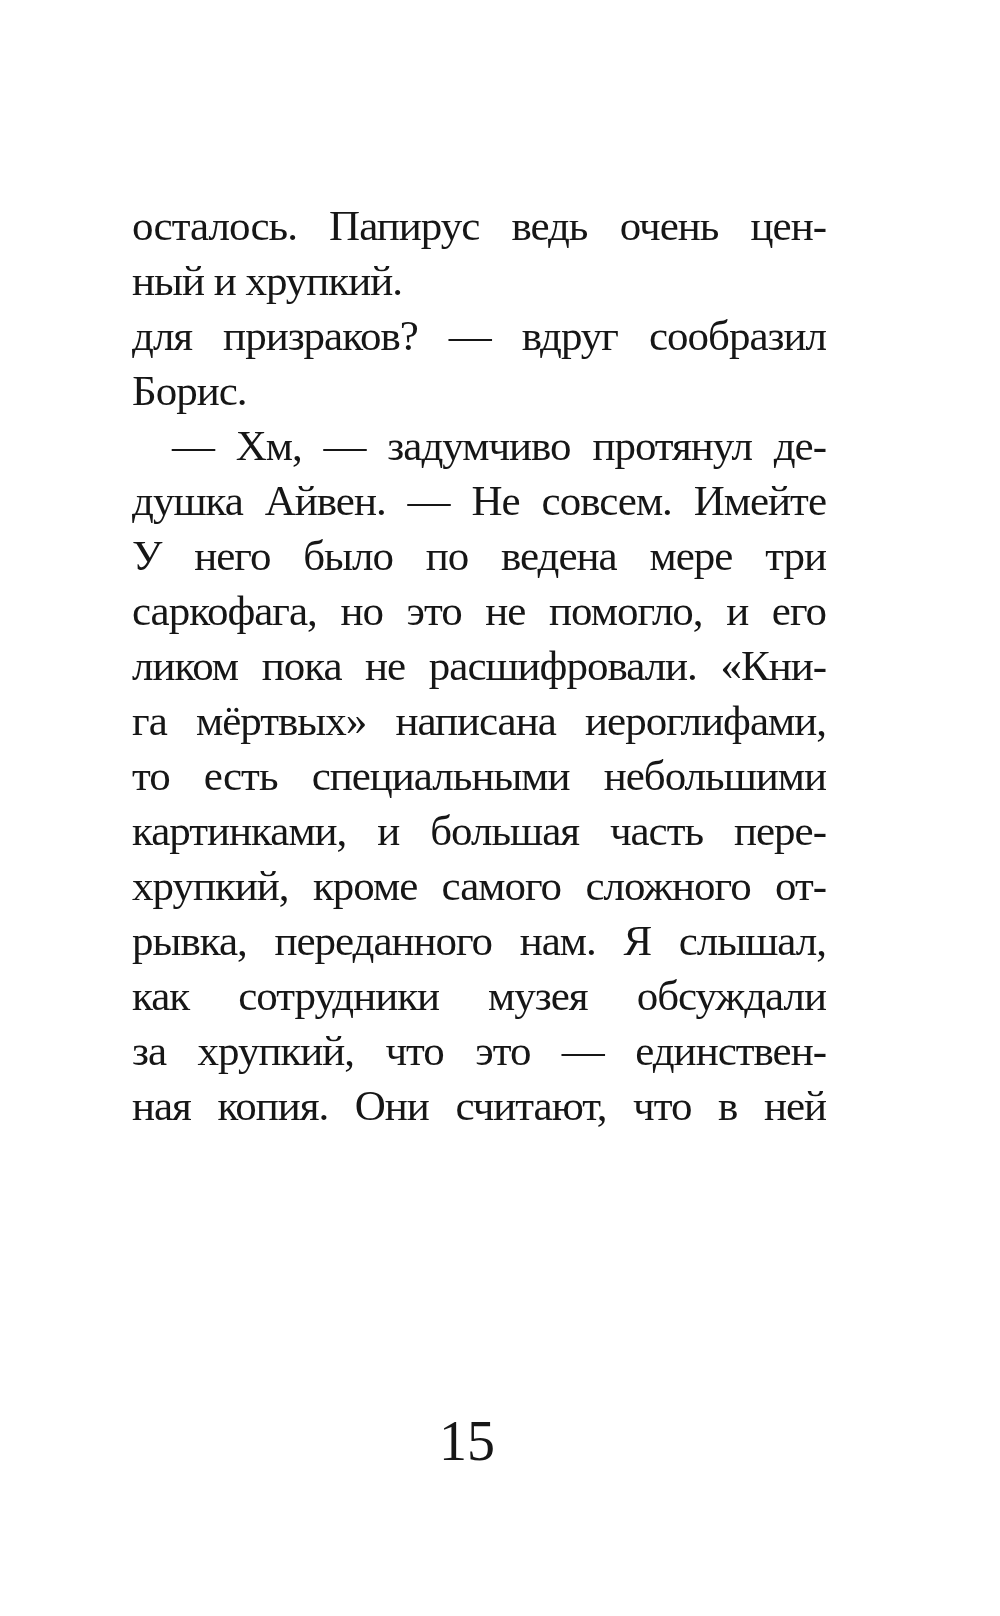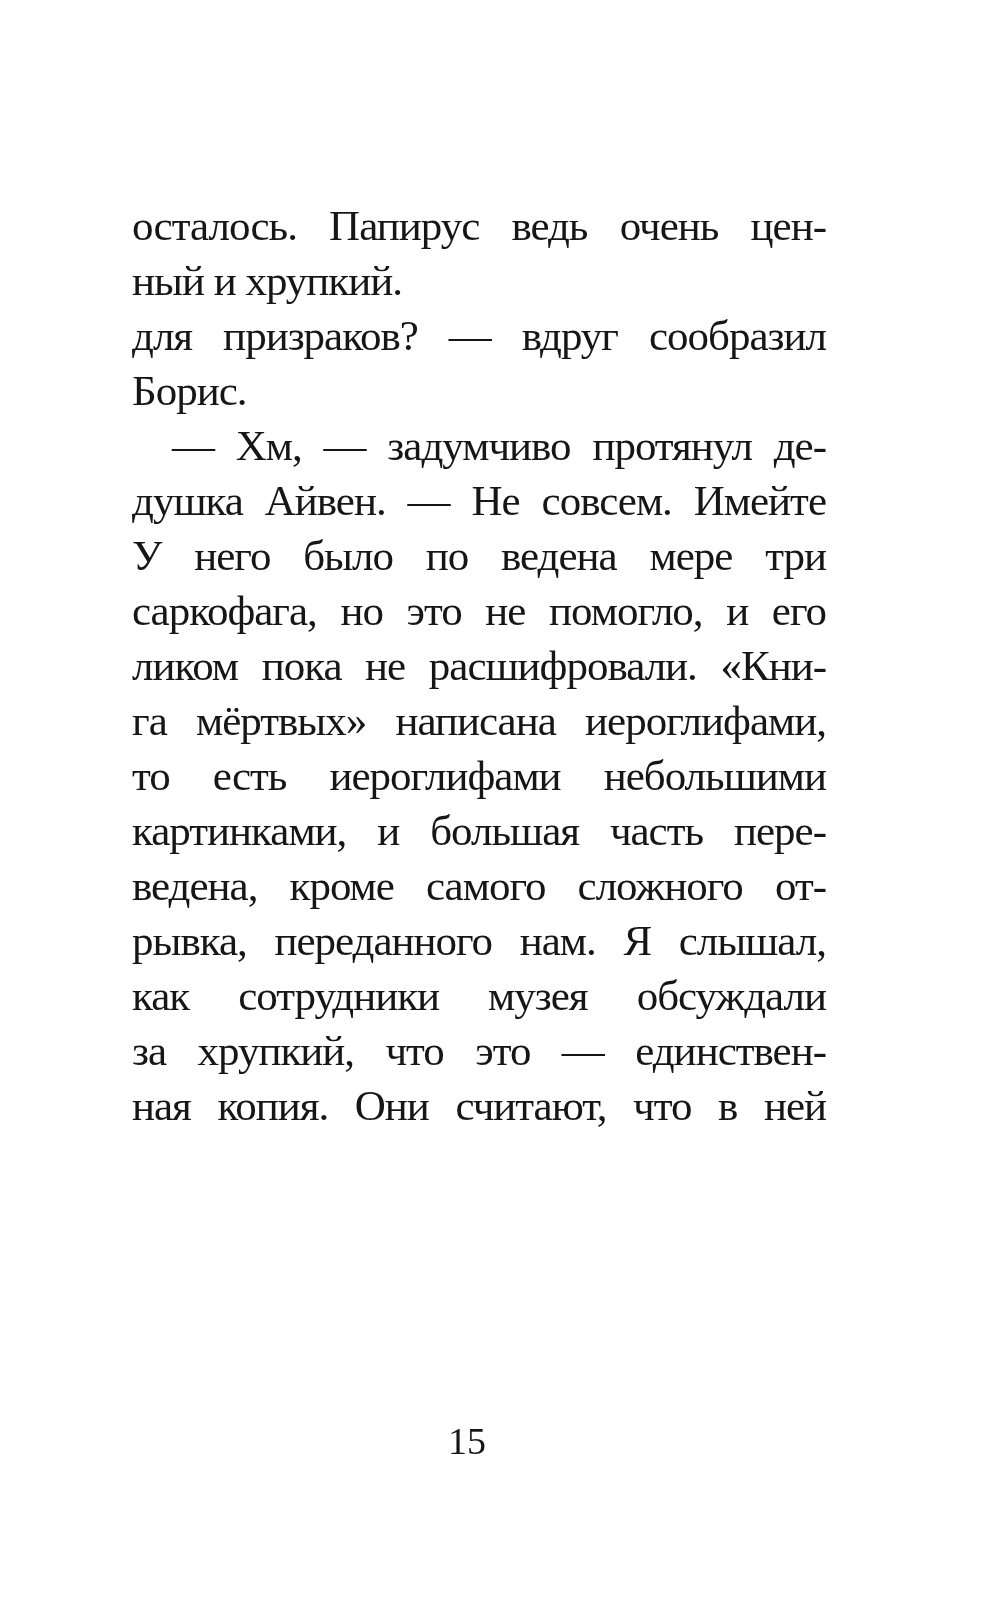--- a/index.html
+++ b/index.html
@@ -45,42 +45,42 @@
     padding-left: 40px;
   }
   
   .line { white-space: normal; }
   .page-number {
     position: absolute;
     left: 120px;
     top: 1414px;
     width: 694px;
     text-align: center;
-    font-size: 38px;
+    font-size: 56px;
     line-height: 55px;
     letter-spacing: 0;
   }
 </style>
 </head>
 <body style="background: rgb(255, 255, 255);">
 
 <div class="page" style="color: rgb(22, 22, 22);">
   <main class="text-block" id="text-block">
       <div class="line">осталось. Папирус ведь очень цен-</div>
       <div class="line para-end">ный и хрупкий.</div>
       <div class="line">для призраков? — вдруг сообразил</div>
       <div class="line para-end">Борис.</div>
       <div class="line indent">— Хм, — задумчиво протянул де-</div>
       <div class="line">душка Айвен. — Не совсем. Имейте</div>
       <div class="line">У него было по ведена мере три</div>
       <div class="line">саркофага, но это не помогло, и его</div>
       <div class="line">ликом пока не расшифровали. «Кни-</div>
       <div class="line">га мёртвых» написана иероглифами,</div>
-      <div class="line">то есть иероглифами небольшими</div>
+      <div class="line">то есть специальными небольшими</div>
       <div class="line">картинками, и большая часть пере-</div>
-      <div class="line">ведена, кроме самого сложного от-</div>
+      <div class="line">хрупкий, кроме самого сложного от-</div>
       <div class="line">рывка, переданного нам. Я слышал,</div>
       <div class="line">как сотрудники музея обсуждали</div>
       <div class="line">за хрупкий, что это — единствен-</div>
       <div class="line">ная копия. Они считают, что в ней</div>
     </main>
   <div class="page-number">15</div>
 </div>
 
 </body></html>

